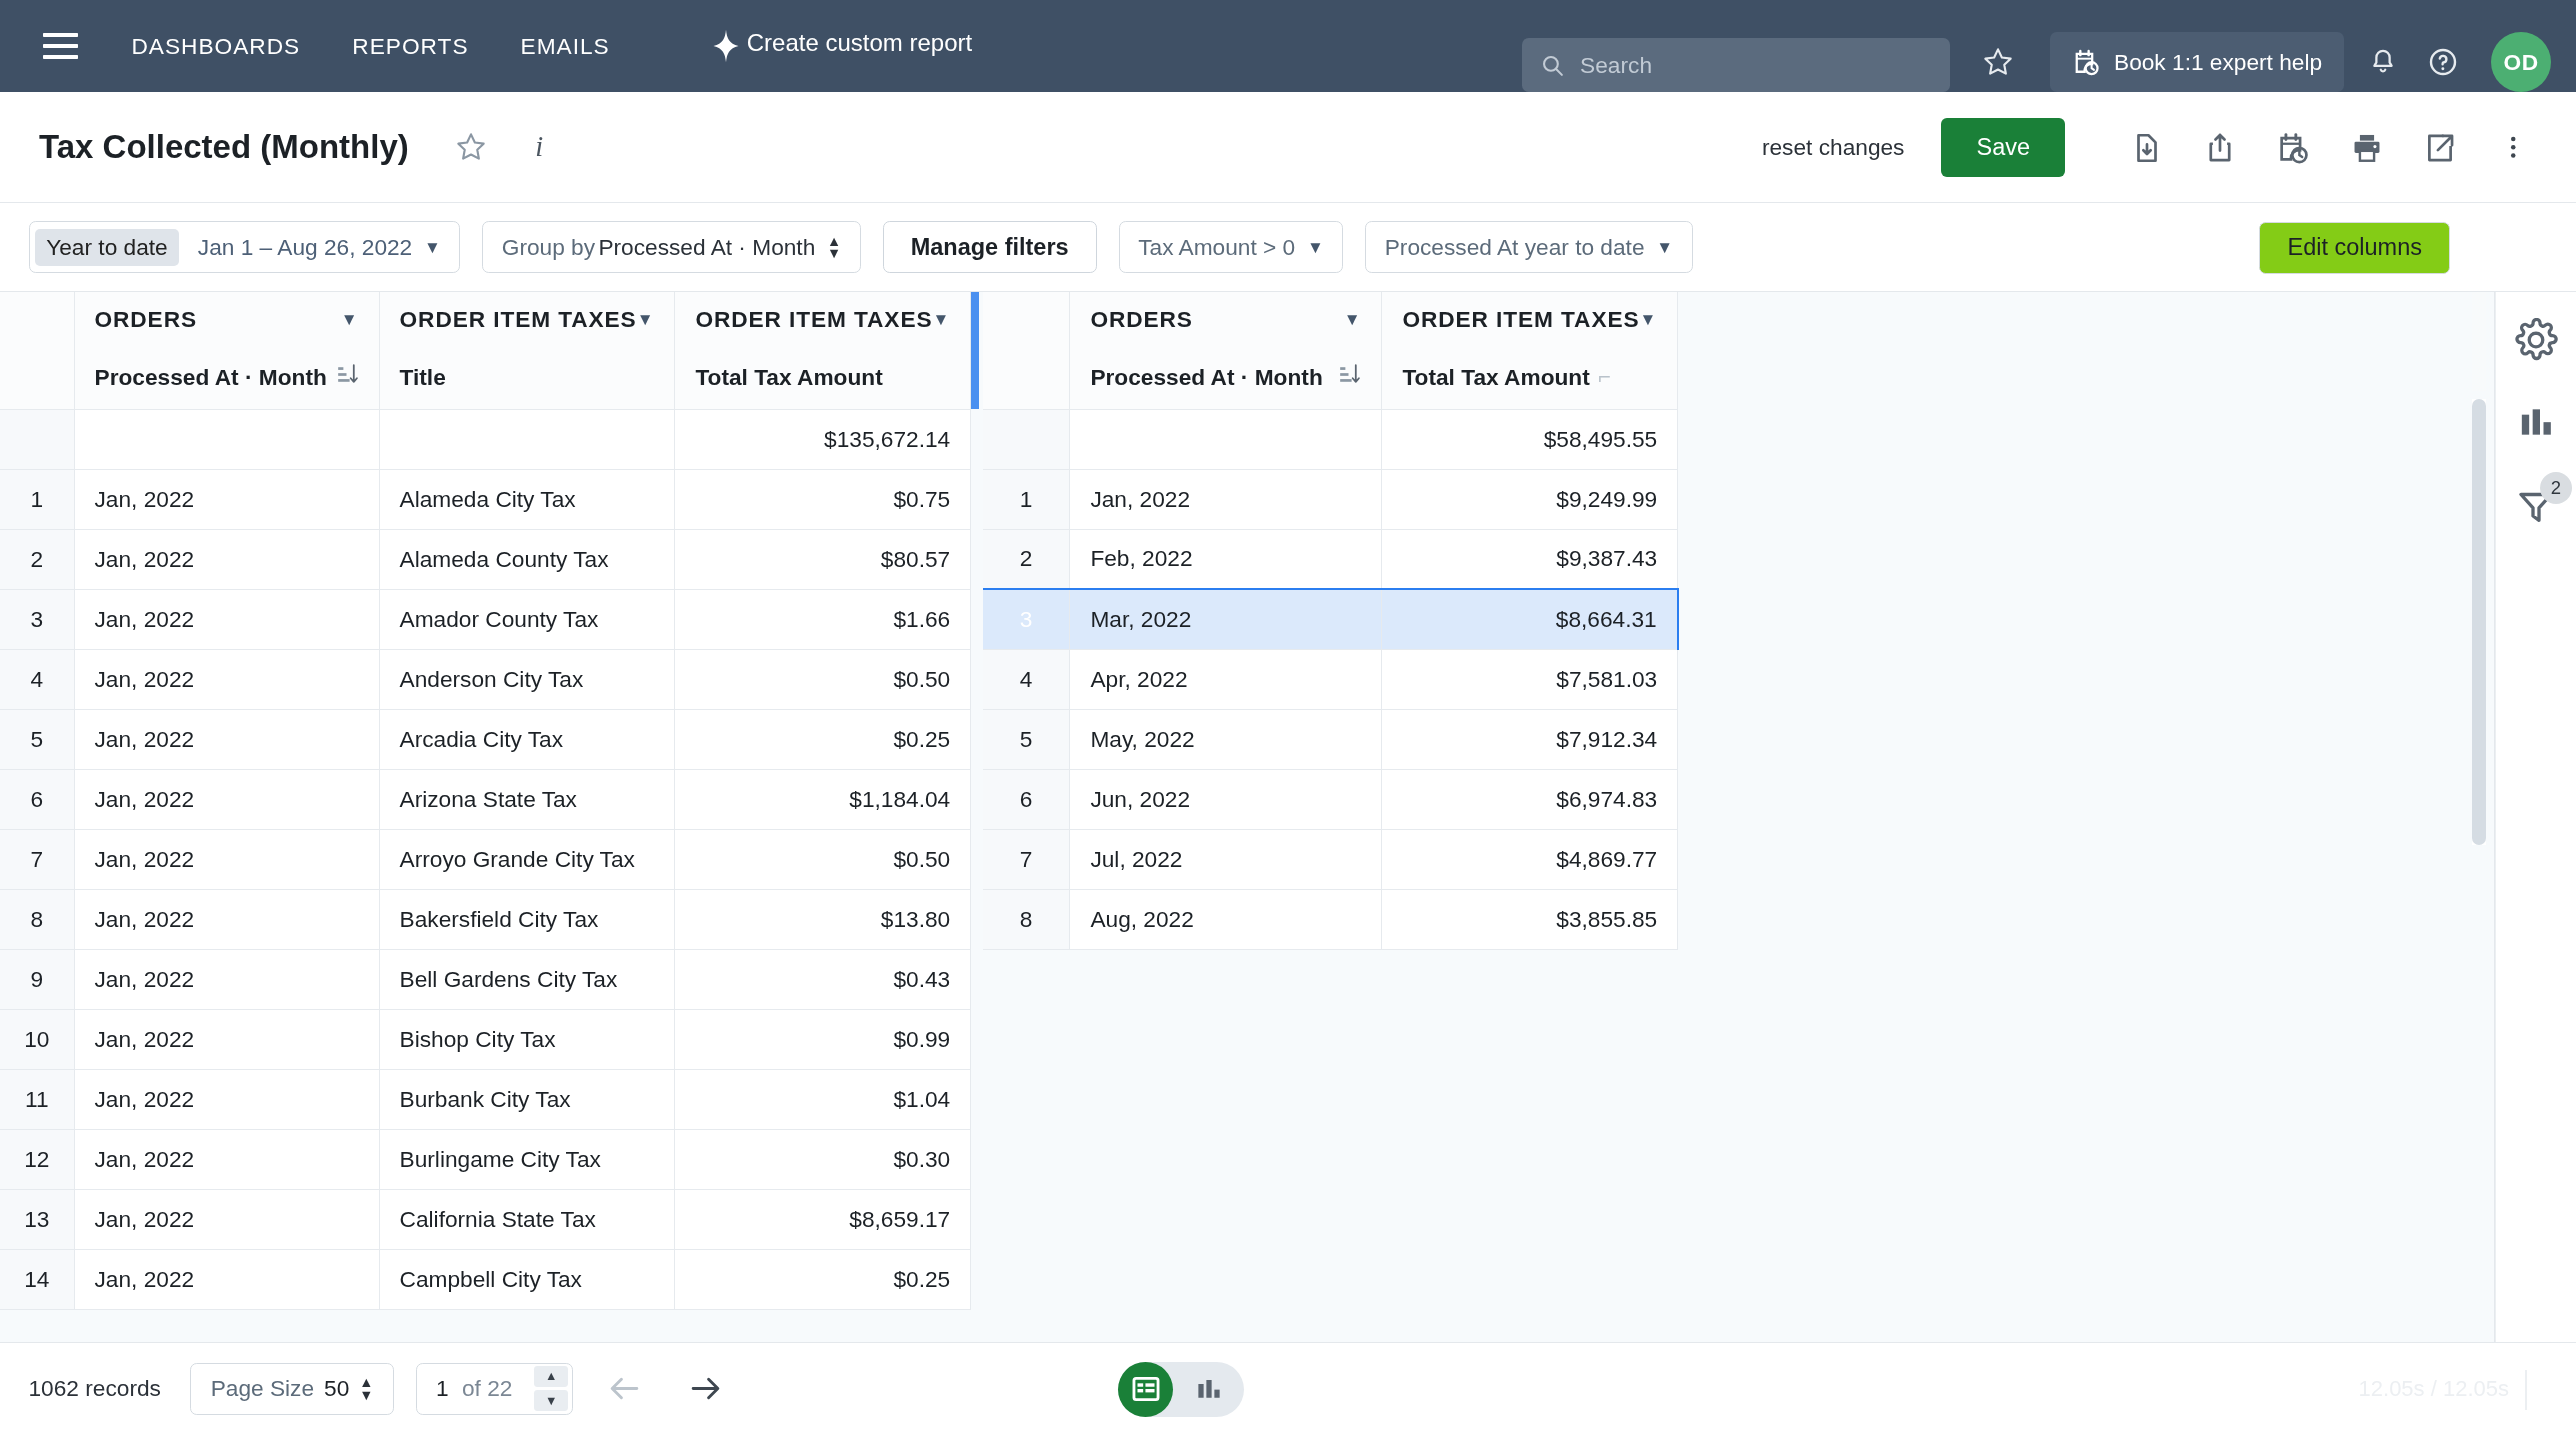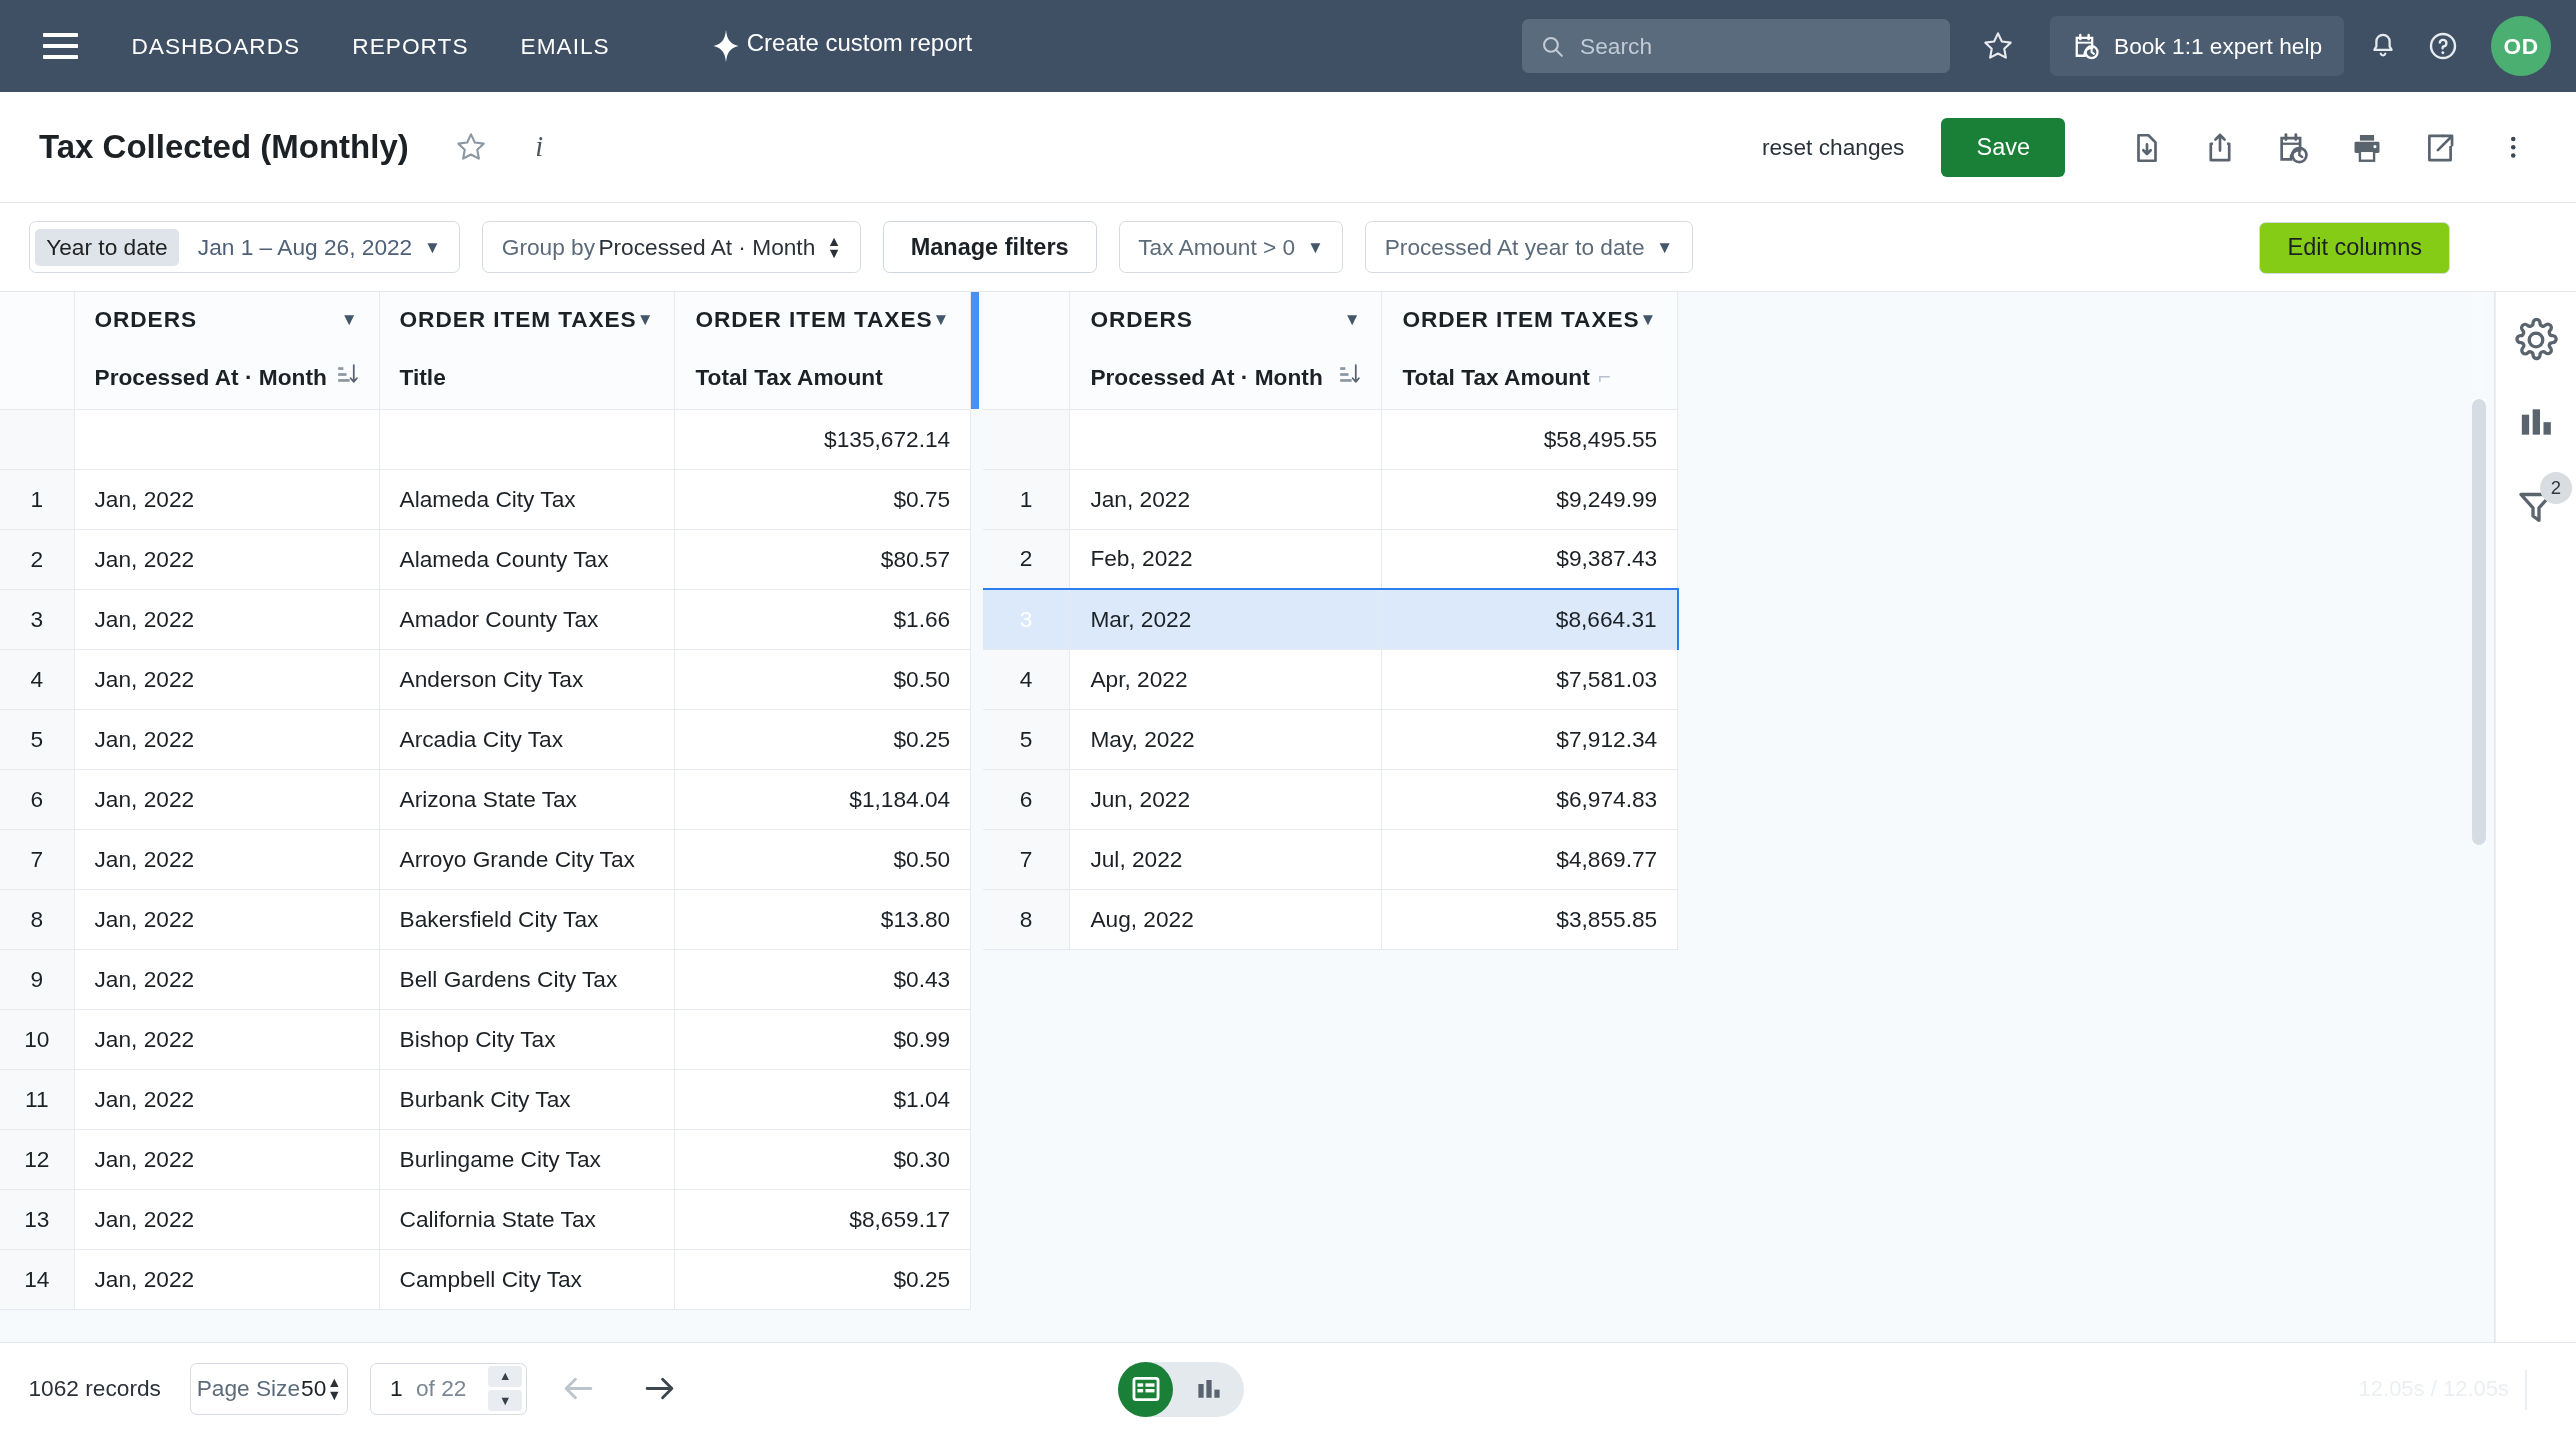--- a/index.html
+++ b/index.html
@@ -35,21 +35,21 @@
     cursor: pointer;
     white-space: nowrap;
   }
   .create-report {
     display: flex; align-items: flex-start; gap: 6px;
     color: #ffffff; font-size: 24px; margin-left: 49px; cursor: pointer; white-space: nowrap;
   }
   .spark { width: 30px; height: 34px; flex: none; }
   .topnav-right {
     position: absolute; right: 25px; top: 0; height: 92px;
-    display: flex; align-items: center; gap: 0px;
+    display: flex; align-items: flex-end; gap: 0px;
   }
   .search-box {
     width: 428px; height: 54px;
     background: #5b6b7e;
     border-radius: 6.7px;
     display: flex; align-items: center;
     padding: 0 18.5px; gap: 15px;
     cursor: text;
   }
   .search-box .ph { color: #c2cbd5; font-size: 22.7px; }
@@ -231,21 +231,21 @@
   
   .footer {
     position: absolute; left: 0; right: 0; bottom: 0; height: 92px;
     background: #fff; border-top: 0.8px solid #e4e8ec;
     display: flex; align-items: center; padding: 0 28.5px;
     gap: 22px;
   }
   .records { font-size: 22.7px; color: #2b3138; white-space: nowrap; margin-right: 6.7px; }
   .page-size {
     height: 52px; border: 0.8px solid #d5dbe1; border-radius: 6.7px;
-    display: flex; align-items: center; padding: 0 6px; gap: 1px;
+    display: flex; align-items: center; padding: 0 20px; gap: 10px;
     font-size: 22.7px; color: #5c6b7a; cursor: pointer; white-space: nowrap;
   }
   .page-size b { color: #1c2126; font-weight: 400; }
   .pager {
     height: 52px; border: 0.8px solid #d5dbe1; border-radius: 6.7px;
     display: flex; align-items: center; padding: 0 3.4px 0 18.5px; gap: 13.4px;
     font-size: 22.7px; color: #1c2126; white-space: nowrap;
   }
   .pager .of { color: #7b8794; }
   .spin { display: flex; flex-direction: column; gap: 3.4px; margin-left: 8.4px; }

